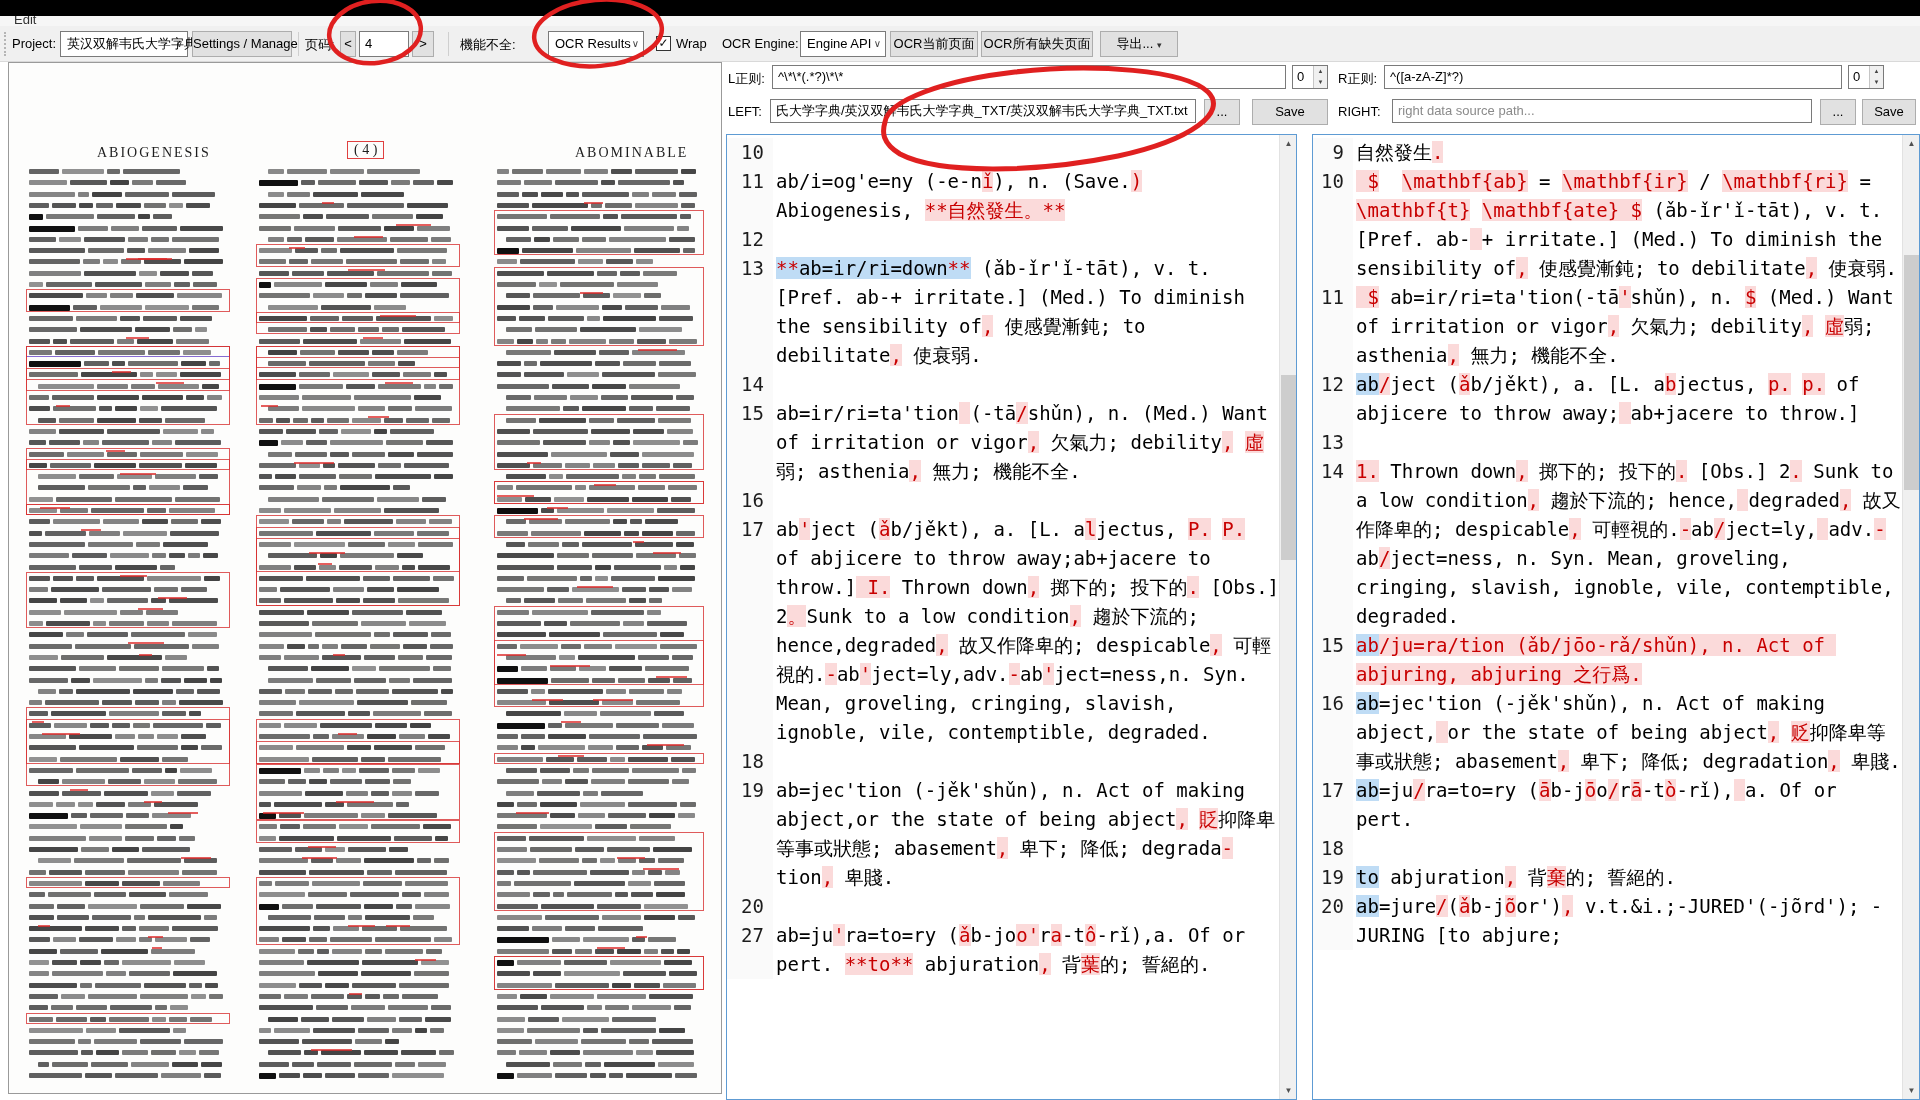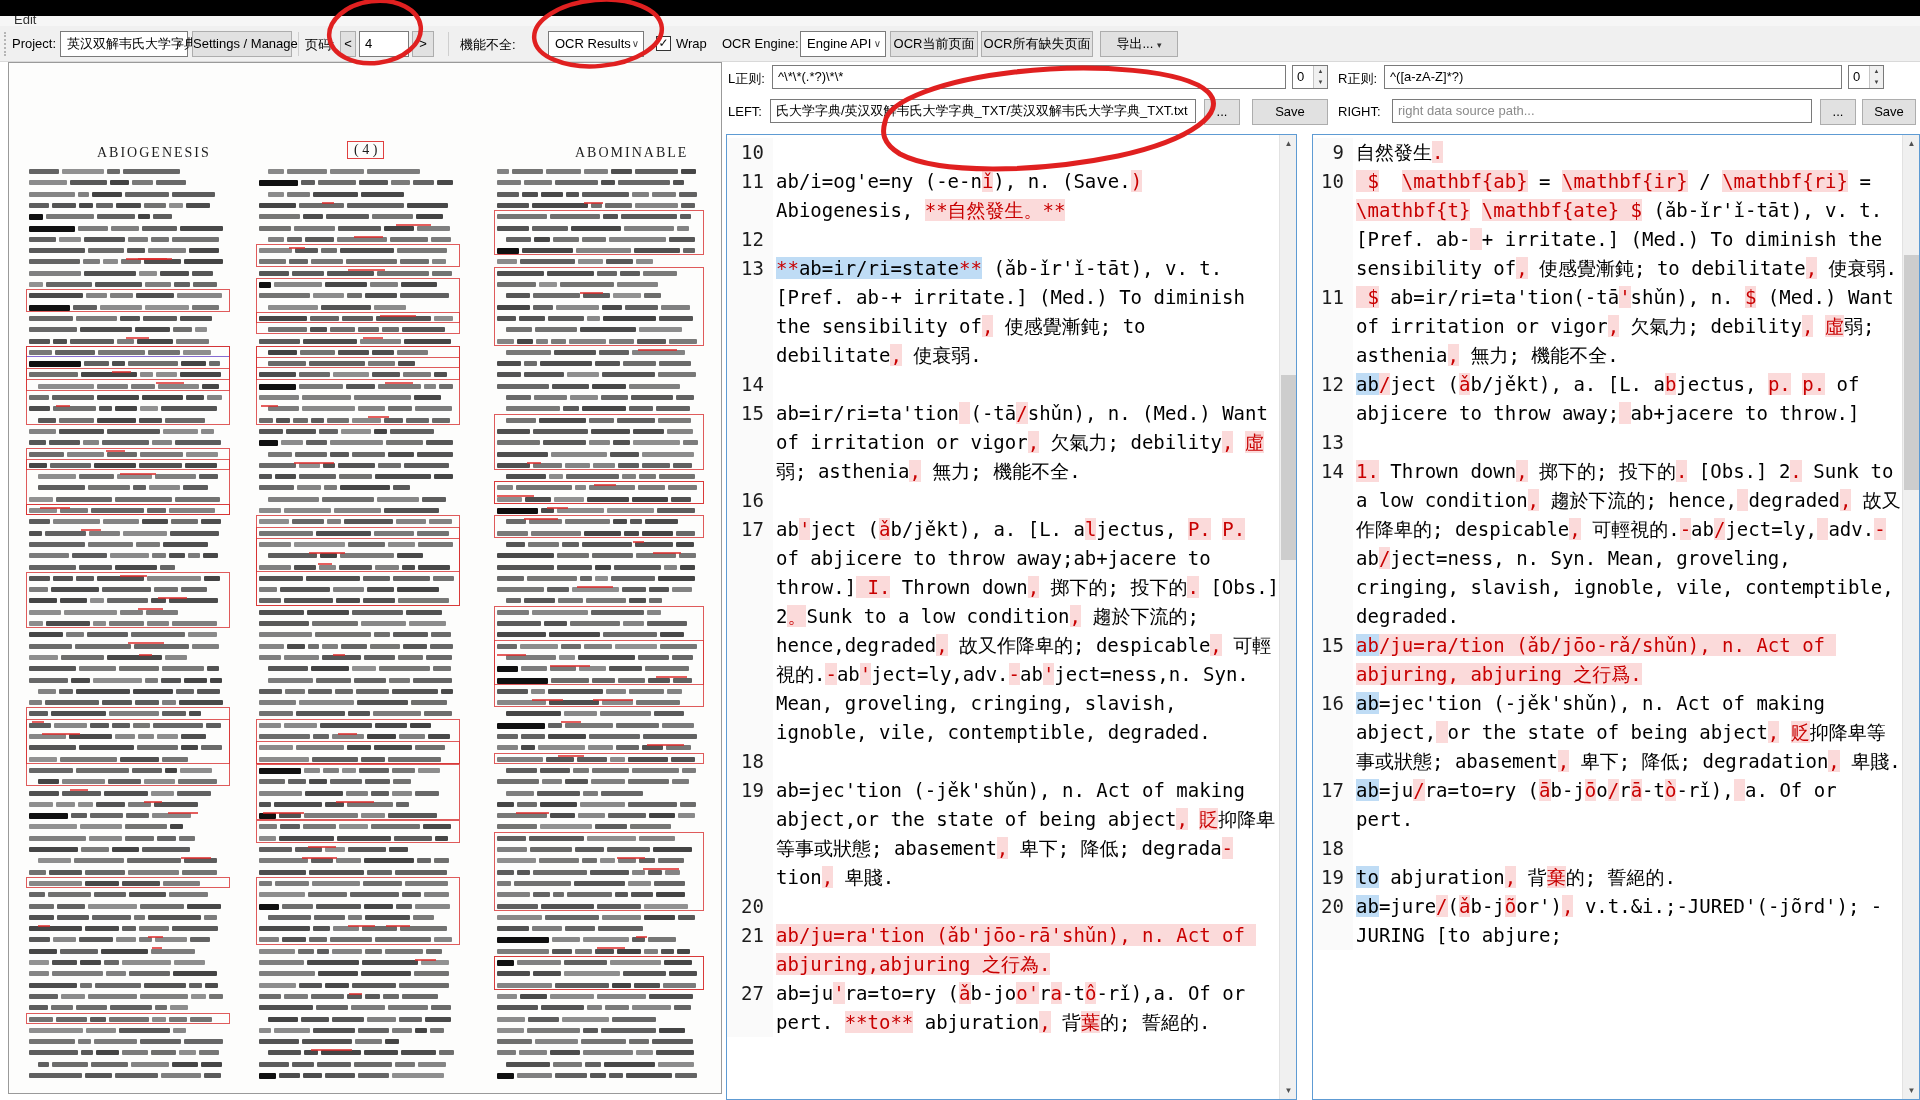--- a/index.html
+++ b/index.html
@@ -518,21 +518,21 @@
       <div class="line">
         <div class="num">11</div>
         <div class="txt"><span class="seg-n">ab/i=og'e=ny (-e-n</span><span class="seg-rp">ǐ</span><span class="seg-n">), n. (Save.</span><span class="seg-rp">)</span><span class="seg-n"> Abiogenesis, </span><span class="seg-rp">**自然發生。**</span></div>
       </div>
       <div class="line">
         <div class="num">12</div>
         <div class="txt"></div>
       </div>
       <div class="line">
         <div class="num">13</div>
-        <div class="txt"><span class="seg-selr">**</span><span class="seg-sel">ab=ir/ri=state</span><span class="seg-selr">**</span><span class="seg-n"> (ǎb-ǐr'ǐ-tāt), v. t. [Pref. ab-+ irritate.] (Med.) To diminish the sensibility of</span><span class="seg-rp">,</span><span class="seg-n"> 使感覺漸鈍; to debilitate</span><span class="seg-rp">,</span><span class="seg-n"> 使衰弱.</span></div>
+        <div class="txt"><span class="seg-selr">**</span><span class="seg-sel">ab=ir/ri=down</span><span class="seg-selr">**</span><span class="seg-n"> (ǎb-ǐr'ǐ-tāt), v. t. [Pref. ab-+ irritate.] (Med.) To diminish the sensibility of</span><span class="seg-rp">,</span><span class="seg-n"> 使感覺漸鈍; to debilitate</span><span class="seg-rp">,</span><span class="seg-n"> 使衰弱.</span></div>
       </div>
       <div class="line">
         <div class="num">14</div>
         <div class="txt"></div>
       </div>
       <div class="line">
         <div class="num">15</div>
         <div class="txt"><span class="seg-n">ab=ir/ri=ta'tion</span><span class="seg-p"> </span><span class="seg-n">(-tā</span><span class="seg-rp">/</span><span class="seg-n">shǔn), n. (Med.) Want of irritation or vigor</span><span class="seg-rp">,</span><span class="seg-n"> 欠氣力; debility</span><span class="seg-rp">,</span><span class="seg-n"> </span><span class="seg-rp">虛</span><span class="seg-n">弱; asthenia</span><span class="seg-rp">,</span><span class="seg-n"> 無力; 機能不全.</span></div>
       </div>
       <div class="line">
@@ -547,24 +547,20 @@
         <div class="num">18</div>
         <div class="txt"></div>
       </div>
       <div class="line">
         <div class="num">19</div>
         <div class="txt"><span class="seg-n">ab=jec'tion (-jěk'shǔn), n. Act of making abject,or the state of being abject</span><span class="seg-rp">,</span><span class="seg-n"> </span><span class="seg-rp">貶</span><span class="seg-n">抑降卑等事或狀態; abasement</span><span class="seg-rp">,</span><span class="seg-n"> 卑下; 降低; degrada</span><span class="seg-rp">-</span><span class="seg-n">tion</span><span class="seg-rp">,</span><span class="seg-n"> 卑賤.</span></div>
       </div>
       <div class="line">
         <div class="num">20</div>
         <div class="txt"></div>
-      </div>
-      <div class="line">
-        <div class="num">21</div>
-        <div class="txt"><span class="seg-rp">ab/ju=ra'tion (ǎb'jōo-rā'shǔn), n. Act of abjuring,abjuring 之行為.</span></div>
       </div>
       <div class="line">
         <div class="num">27</div>
         <div class="txt"><span class="seg-n">ab=ju</span><span class="seg-rp">'</span><span class="seg-n">ra=to=ry (</span><span class="seg-rp">ǎ</span><span class="seg-n">b-jo</span><span class="seg-rp">o'</span><span class="seg-n">r</span><span class="seg-rp">a</span><span class="seg-n">-t</span><span class="seg-rp">ô</span><span class="seg-n">-rǐ),a. Of or pert. </span><span class="seg-rp">**to**</span><span class="seg-n"> abjuration</span><span class="seg-rp">,</span><span class="seg-n"> 背</span><span class="seg-rp">葉</span><span class="seg-n">的; 誓絕的.</span></div>
       </div>
     </div>
   <div class="sb">
     <div class="arr up">▲</div>
     <div class="thumb" style="top:240px; height:185px;"></div>
     <div class="arr dn">▼</div>

